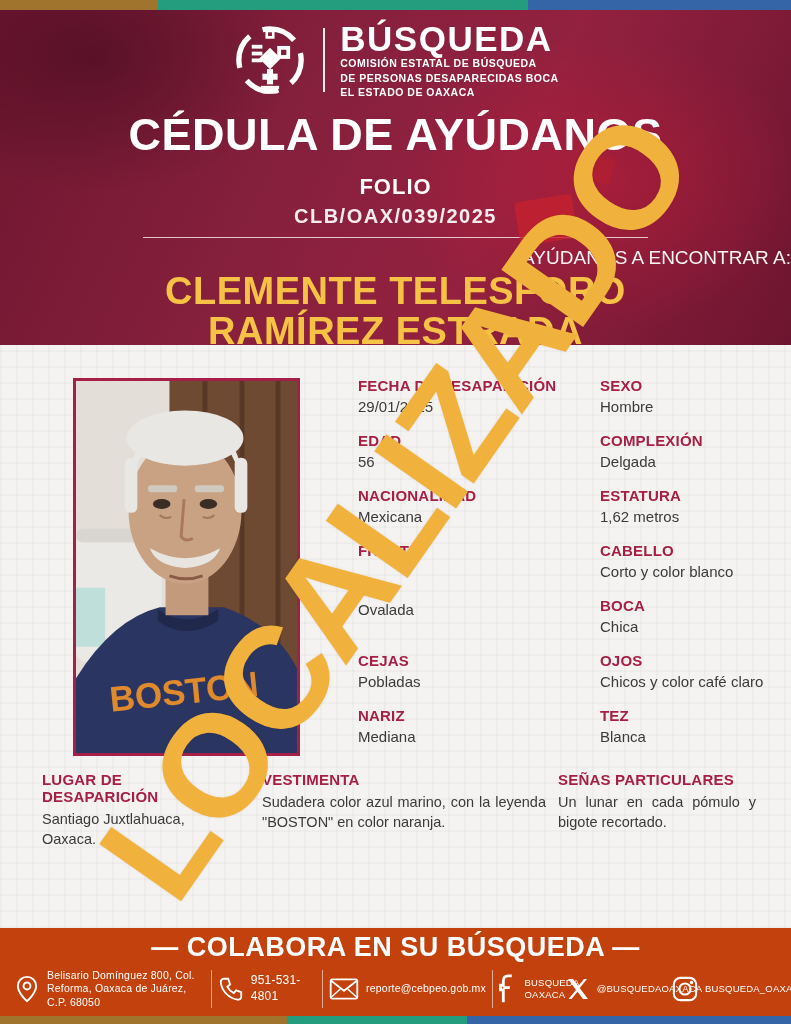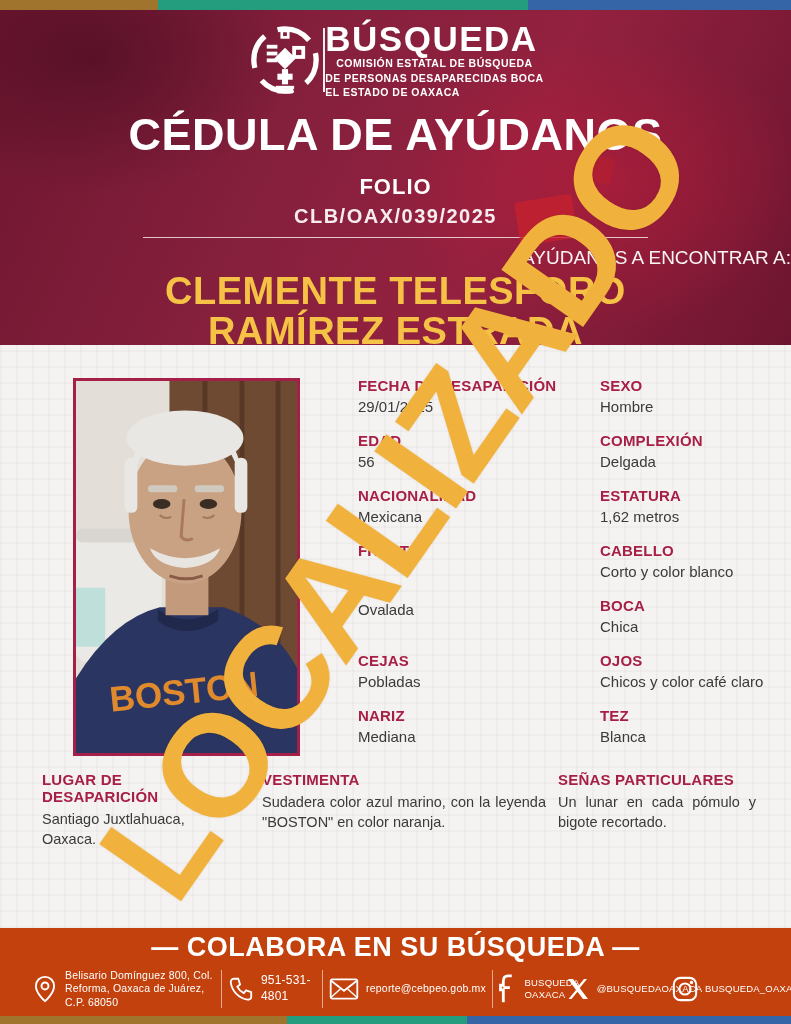--- a/index.html
+++ b/index.html
@@ -30,27 +30,27 @@
     position:relative;height:335px;color:#fff;overflow:hidden;
     background:
       radial-gradient(ellipse 300px 210px at 76% 52%, rgba(196,30,58,.50), rgba(196,30,58,0) 70%),
       radial-gradient(ellipse 280px 190px at 12% 14%, rgba(46,6,22,.40), rgba(46,6,22,0) 72%),
       linear-gradient(115deg,#6f1630 0%,#86203d 38%,#93213f 62%,#6d1530 100%);
   }
   .artifact{position:absolute;border-radius:4px;}
   .artifact.a1{right:216px;top:188px;width:58px;height:44px;background:#c4202e;transform:rotate(-9deg);opacity:.8;}
   .artifact.a2{right:178px;top:146px;width:30px;height:26px;background:#b81f2c;transform:rotate(14deg);opacity:.55;}
 
-  .brand-row{display:flex;justify-content:center;align-items:center;padding-top:11px;}
+  .brand-row{display:flex;justify-content:center;align-items:center;gap:15px;padding-top:11px;}
   .emblem svg{display:block;}
   .brand-divider{width:2px;height:64px;background:rgba(255,255,255,.92);}
   .brand-text{display:flex;flex-direction:column;}
   .org-name{font-size:35px;font-weight:800;letter-spacing:1.5px;line-height:1;}
   .org-sub{font-size:10.5px;font-weight:700;letter-spacing:.5px;line-height:1.3;margin-top:1px;}
-  .org-sub.first{text-align:center;}
+  .org-sub.first{}
 
   .doc-title{text-align:center;font-size:45px;font-weight:800;letter-spacing:.5px;margin-top:9px;}
   .folio-label{text-align:center;font-size:22px;font-weight:800;letter-spacing:1px;margin-top:13px;}
   .folio-value{text-align:center;font-size:20px;font-weight:700;letter-spacing:1.5px;margin-top:5px;color:#f6ecef;}
   .folio-rule{width:505px;height:1px;background:rgba(255,255,255,.75);margin:9px auto 0;}
   .help-line{text-align:right;font-size:19px;font-weight:400;margin-top:9px;color:#fbf4f5;}
   .name-line{text-align:center;font-size:38px;font-weight:800;color:#f6c245;line-height:1.05;letter-spacing:.5px;}
   .name-line.l1{margin-top:3px;}
 
   
@@ -82,21 +82,21 @@
   .detail.d2{width:284px;margin-left:22px;}
   .detail.d2 .dvalue, .detail.d3 .dvalue{text-align:justify;}
   .detail.d3{width:198px;margin-left:12px;}
 
   
   .footer{height:88px;background:#c2410c;color:#fff;overflow:hidden;}
   .footer-heading{text-align:center;font-size:27px;font-weight:800;letter-spacing:.5px;padding-top:4px;}
   .contacts{display:flex;align-items:center;margin-top:2px;height:48px;}
   .contact{display:flex;align-items:center;gap:7px;box-sizing:border-box;padding:0 6px;justify-content:center;}
   .contact .ctext{font-size:10.5px;line-height:1.3;letter-spacing:.2px;}
-  .contact.address{width:222px;justify-content:flex-start;padding-left:32px;}
+  .contact.address{width:222px;justify-content:flex-start;padding-left:14px;}
   .contact.address .ctext{width:150px;}
   .contact.phone{width:116px;}
   .contact.phone .ctext{font-size:12px;}
   .contact.email{width:172px;}
   .contact.fb{width:88px;}
   .contact.fb .ctext{width:52px;font-size:9.5px;}
   .contact.xx{width:106px;}
   .contact.xx .ctext{font-size:9.5px;}
   .contact.ig{width:104px;}
   .contact.ig .ctext{font-size:9.5px;}

